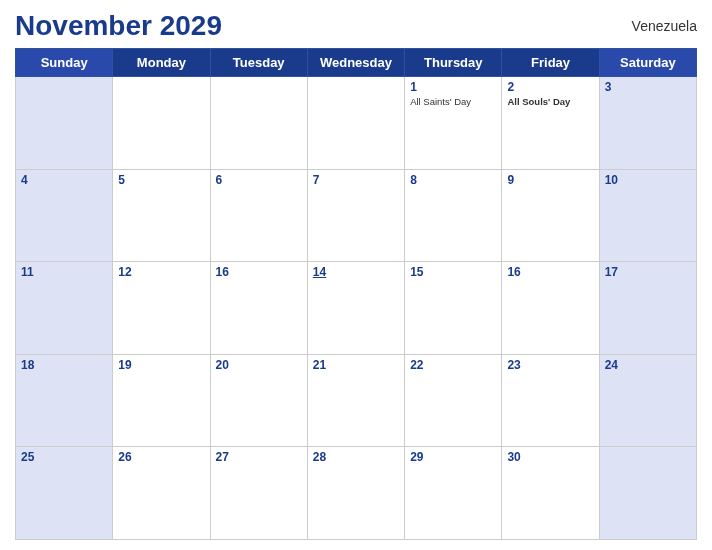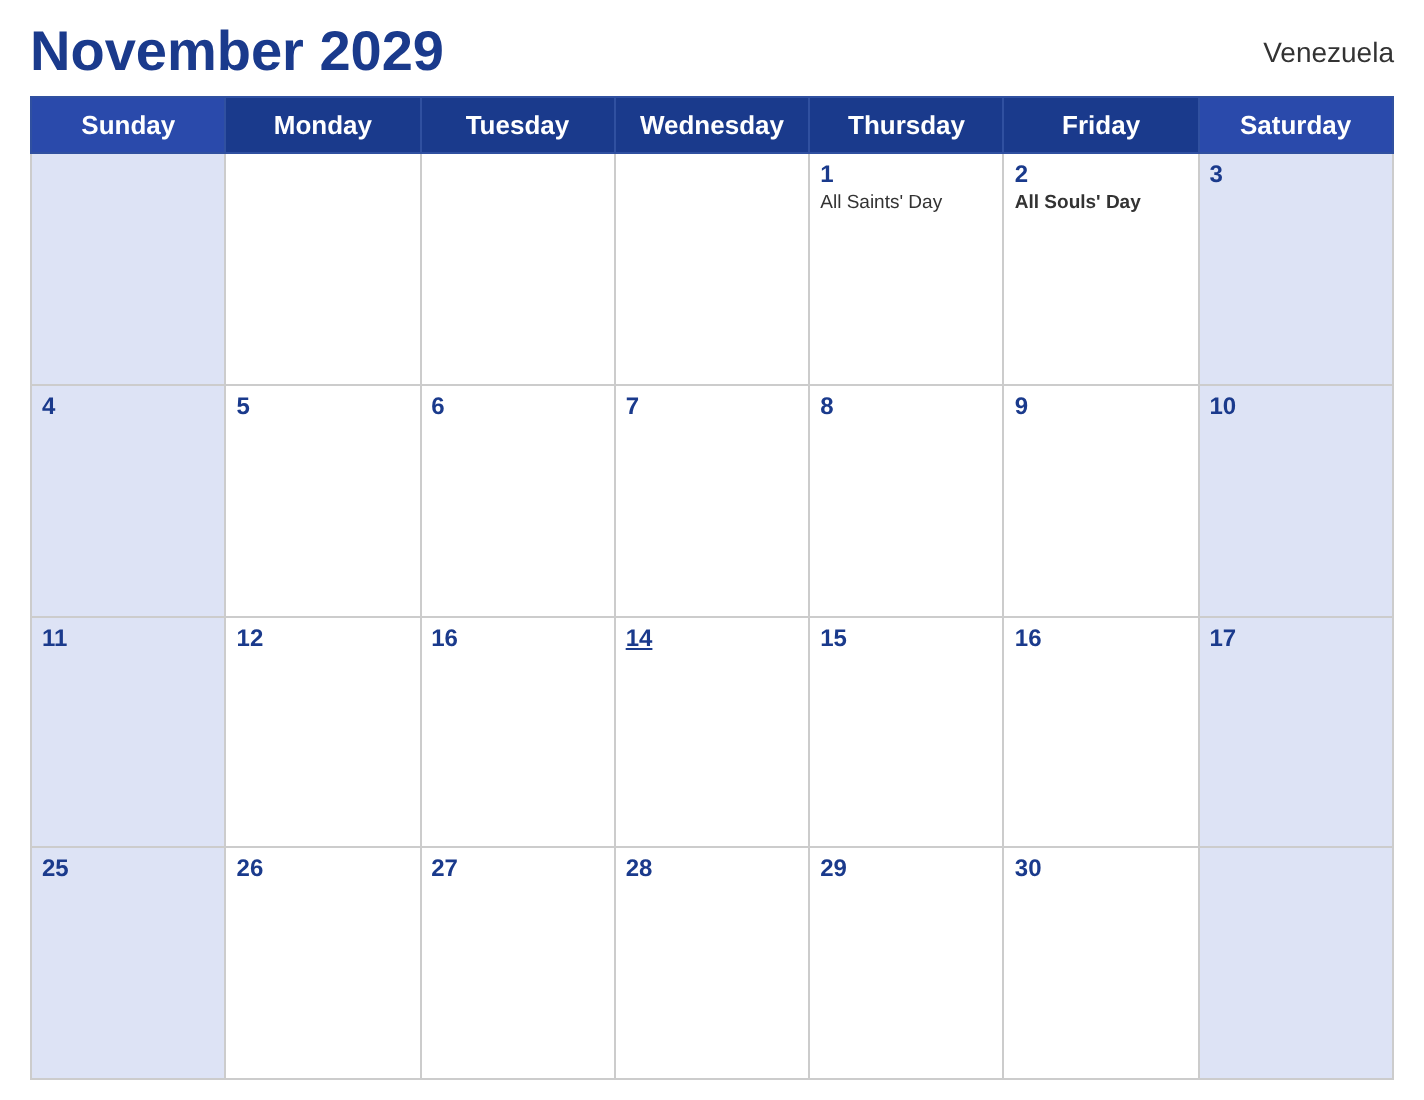--- a/index.html
+++ b/index.html
@@ -150,20 +150,43 @@
         </td>
         <td>
           <div style="font-weight: bold; font-size: 12px; color: rgb(26, 58, 140);">16</div>
         </td>
         <td style="background-color: rgb(221, 227, 245);">
           <div style="font-weight: bold; font-size: 12px; color: rgb(26, 58, 140);">17</div>
         </td>
       </tr>
       <tr>
         <td style="background-color: rgb(221, 227, 245);">
+          <div style="font-weight: bold; font-size: 12px; color: rgb(26, 58, 140);">18</div>
+        </td>
+        <td>
+          <div style="font-weight: bold; font-size: 12px; color: rgb(26, 58, 140);">19</div>
+        </td>
+        <td>
+          <div style="font-weight: bold; font-size: 12px; color: rgb(26, 58, 140);">20</div>
+        </td>
+        <td>
+          <div style="font-weight: bold; font-size: 12px; color: rgb(26, 58, 140);">21</div>
+        </td>
+        <td>
+          <div style="font-weight: bold; font-size: 12px; color: rgb(26, 58, 140);">22</div>
+        </td>
+        <td>
+          <div style="font-weight: bold; font-size: 12px; color: rgb(26, 58, 140);">23</div>
+        </td>
+        <td style="background-color: rgb(221, 227, 245);">
+          <div style="font-weight: bold; font-size: 12px; color: rgb(26, 58, 140);">24</div>
+        </td>
+      </tr>
+      <tr>
+        <td style="background-color: rgb(221, 227, 245);">
           <div style="font-weight: bold; font-size: 12px; color: rgb(26, 58, 140);">25</div>
         </td>
         <td>
           <div style="font-weight: bold; font-size: 12px; color: rgb(26, 58, 140);">26</div>
         </td>
         <td>
           <div style="font-weight: bold; font-size: 12px; color: rgb(26, 58, 140);">27</div>
         </td>
         <td>
           <div style="font-weight: bold; font-size: 12px; color: rgb(26, 58, 140);">28</div>

